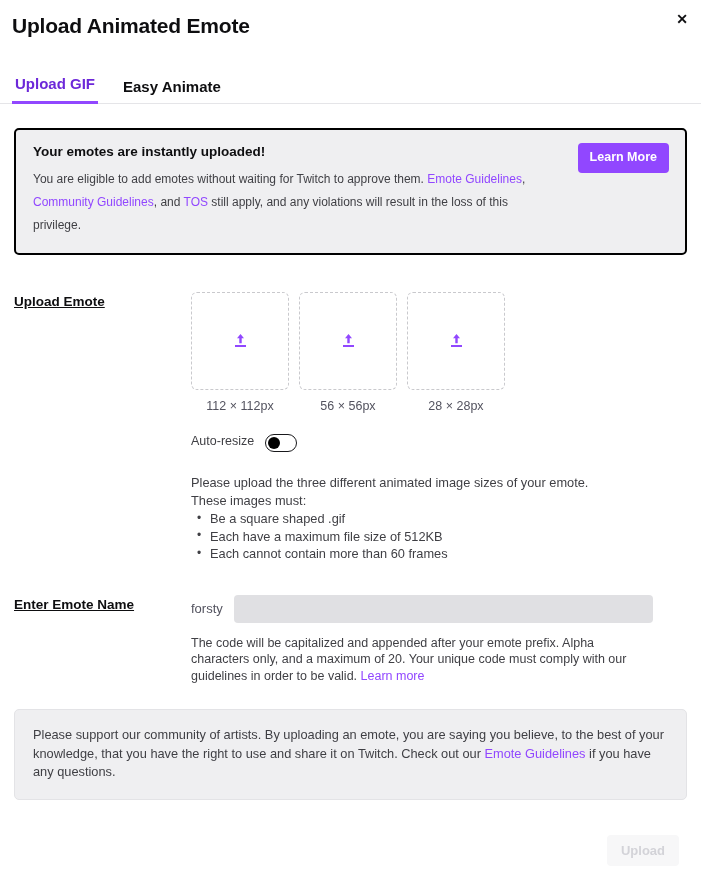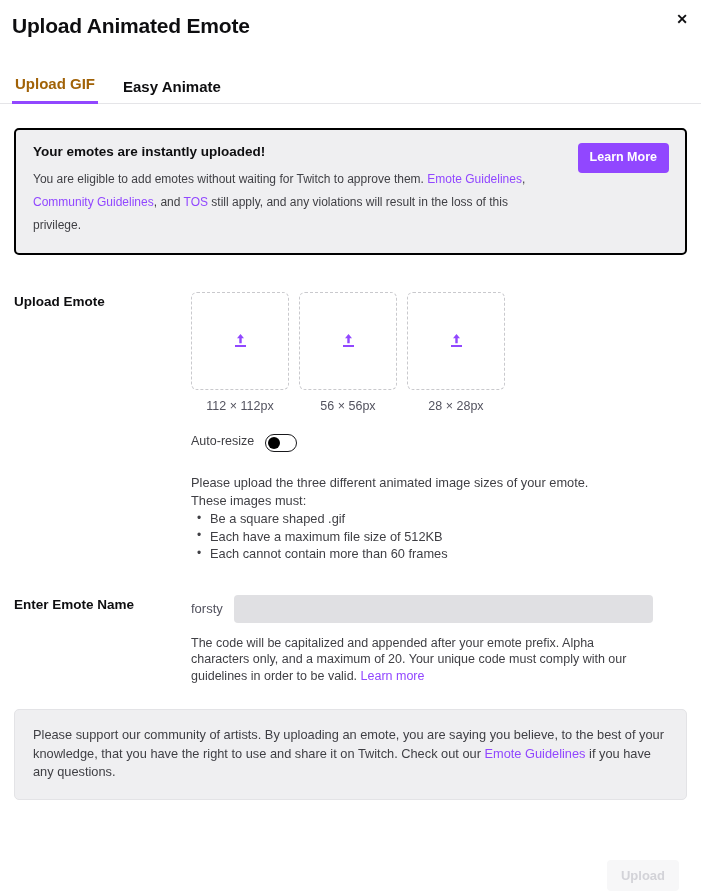--- a/index.html
+++ b/index.html
@@ -65,21 +65,21 @@
     margin-right: 22px;
     background: none;
     border: none;
     cursor: pointer;
     color: #0e0e10;
     font-family: "Liberation Sans", sans-serif;
     position: relative;
     top: 1px;
   }
   .tab.active {
-    color: #a16207;
+    color: #6d28d9;
     border-bottom: 3px solid #9147ff;
   }
 
   
   .banner {
     margin: 24px 14px 0 14px;
     background: #efeff1;
     border: 2px solid #000000;
     border-radius: 5px;
     padding: 14px 16px 16px 17px;
@@ -127,20 +127,21 @@
   #upload-emote-section { margin-top: 37px; }
   #emote-name-section { margin-top: 32px; }
 
   .section-label {
     width: 177px;
     flex: 0 0 177px;
     font-size: 13.5px;
     font-weight: bold;
     color: #0e0e10;
     padding-top: 2px;
+    text-decoration: underline;
   }
   .section-body { flex: 1; }
 
   
   .dropzones {
     display: flex;
     gap: 10px;
   }
   .dz-wrap { width: 98px; }
   .dropzone {
@@ -259,21 +260,21 @@
     font-size: 12.8px;
     line-height: 18.5px;
     color: #3f3f44;
   }
 
   
   .footer {
     position: absolute;
     left: 0;
     right: 0;
-    bottom: 0;
+    bottom: 25px;
     display: flex;
     justify-content: flex-end;
     padding-right: 22px;
   }
   .upload-btn {
     background: #f7f7f8;
     color: #d3d3d8;
     border: none;
     border-radius: 4px;
     font-size: 13px;

